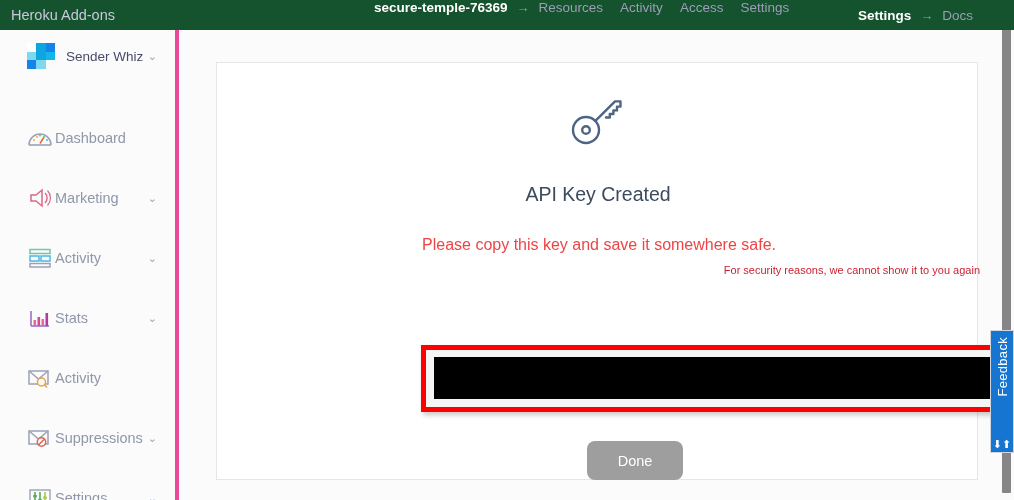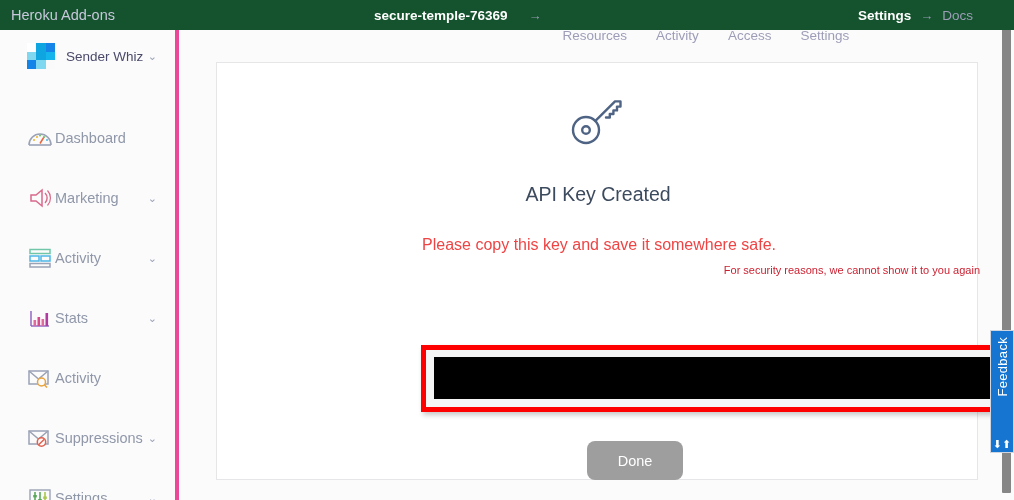--- a/index.html
+++ b/index.html
@@ -18,26 +18,26 @@
     background: #14532d;
     display: flex; align-items: center;
     z-index: 30;
   }
   .topbar-brand {
     color: #c8c8dc; font-size: 14.5px; font-weight: 400;
     padding-left: 11px; white-space: nowrap;
   }
   .topbar-center {
     position: absolute; left: 374px; top: 0; height: 30px;
-    display: flex; align-items: center; gap: 12px;
+    display: flex; gap: 0;
     white-space: nowrap;
   }
   .app-name { color: #ffffff; font-size: 13.5px; font-weight: bold; }
   .arrow-sep { color: #9a9ab4; font-size: 13px; margin: 0 9px; }
-  .nav-link { color: #9d9db8; font-size: 13.5px; margin-right: 17px; white-space: nowrap; margin-top: 41px; }
+  .nav-link { color: #9d9db8; font-size: 13.5px; margin-right: 17px; white-space: nowrap; }
   .nav-link:last-child { margin-right: 0; }
   .topbar-right {
     position: absolute; left: 858px; top: 0; height: 30px;
     display: flex; align-items: center; white-space: nowrap;
   }
   .sg-name { color: #ffffff; font-size: 13.5px; font-weight: bold; }
   .docs-link { color: #9d9db8; font-size: 13.5px; }
 
   
   .sidebar {

